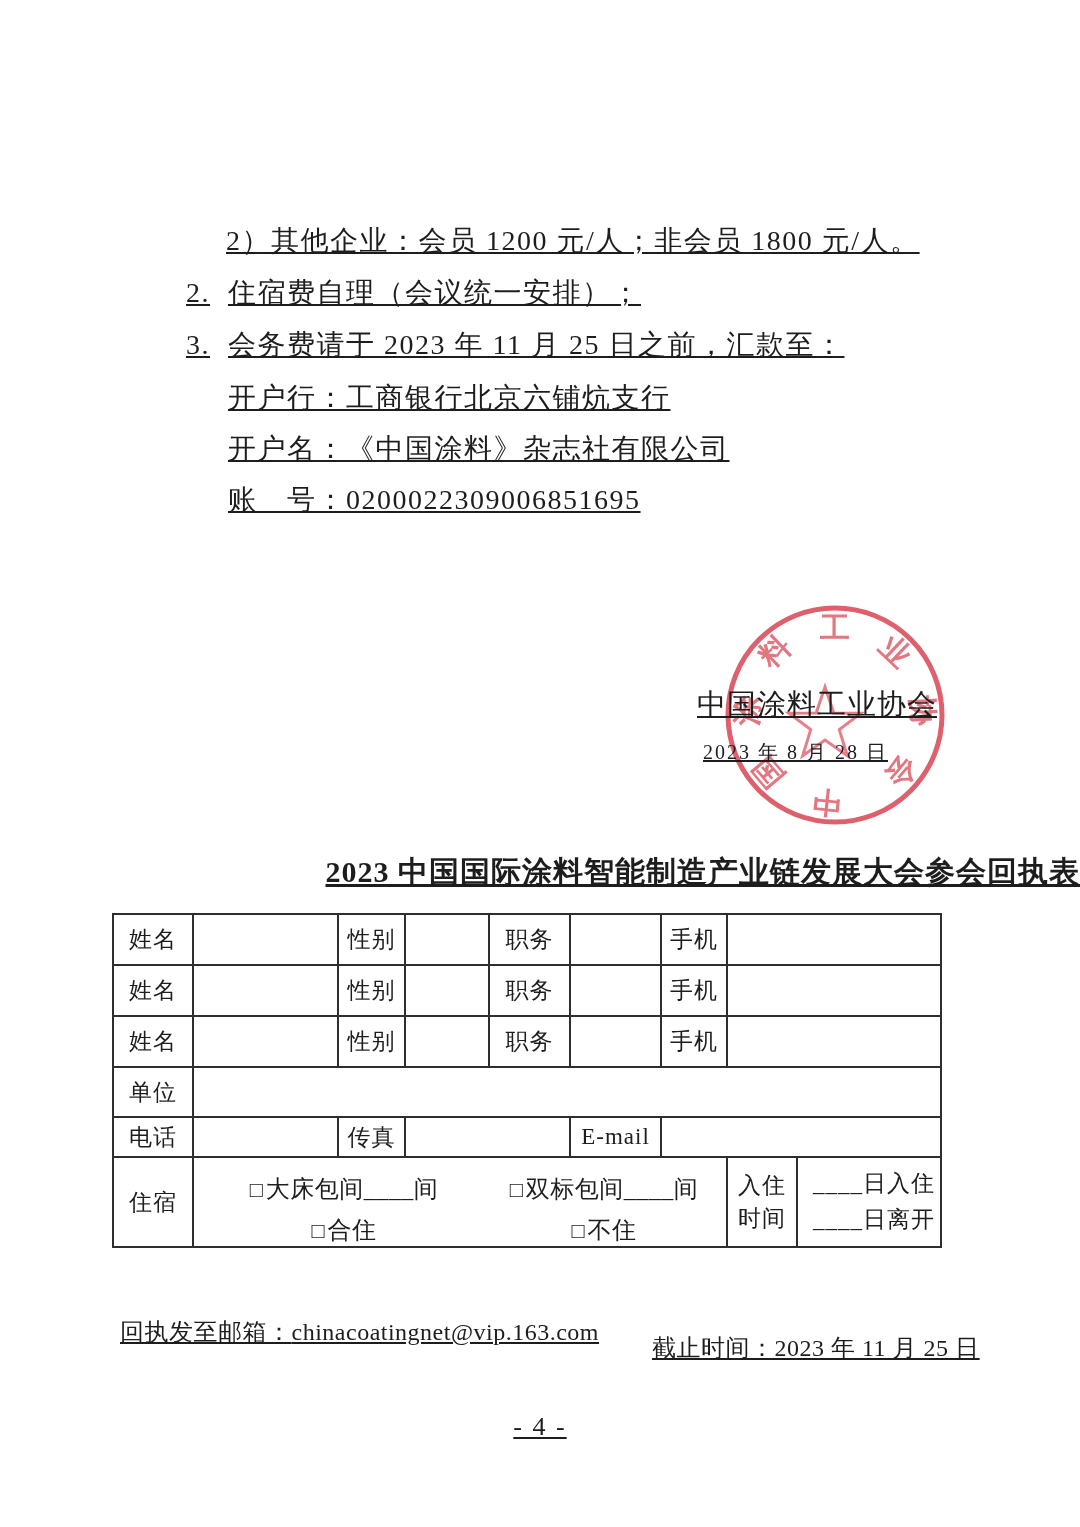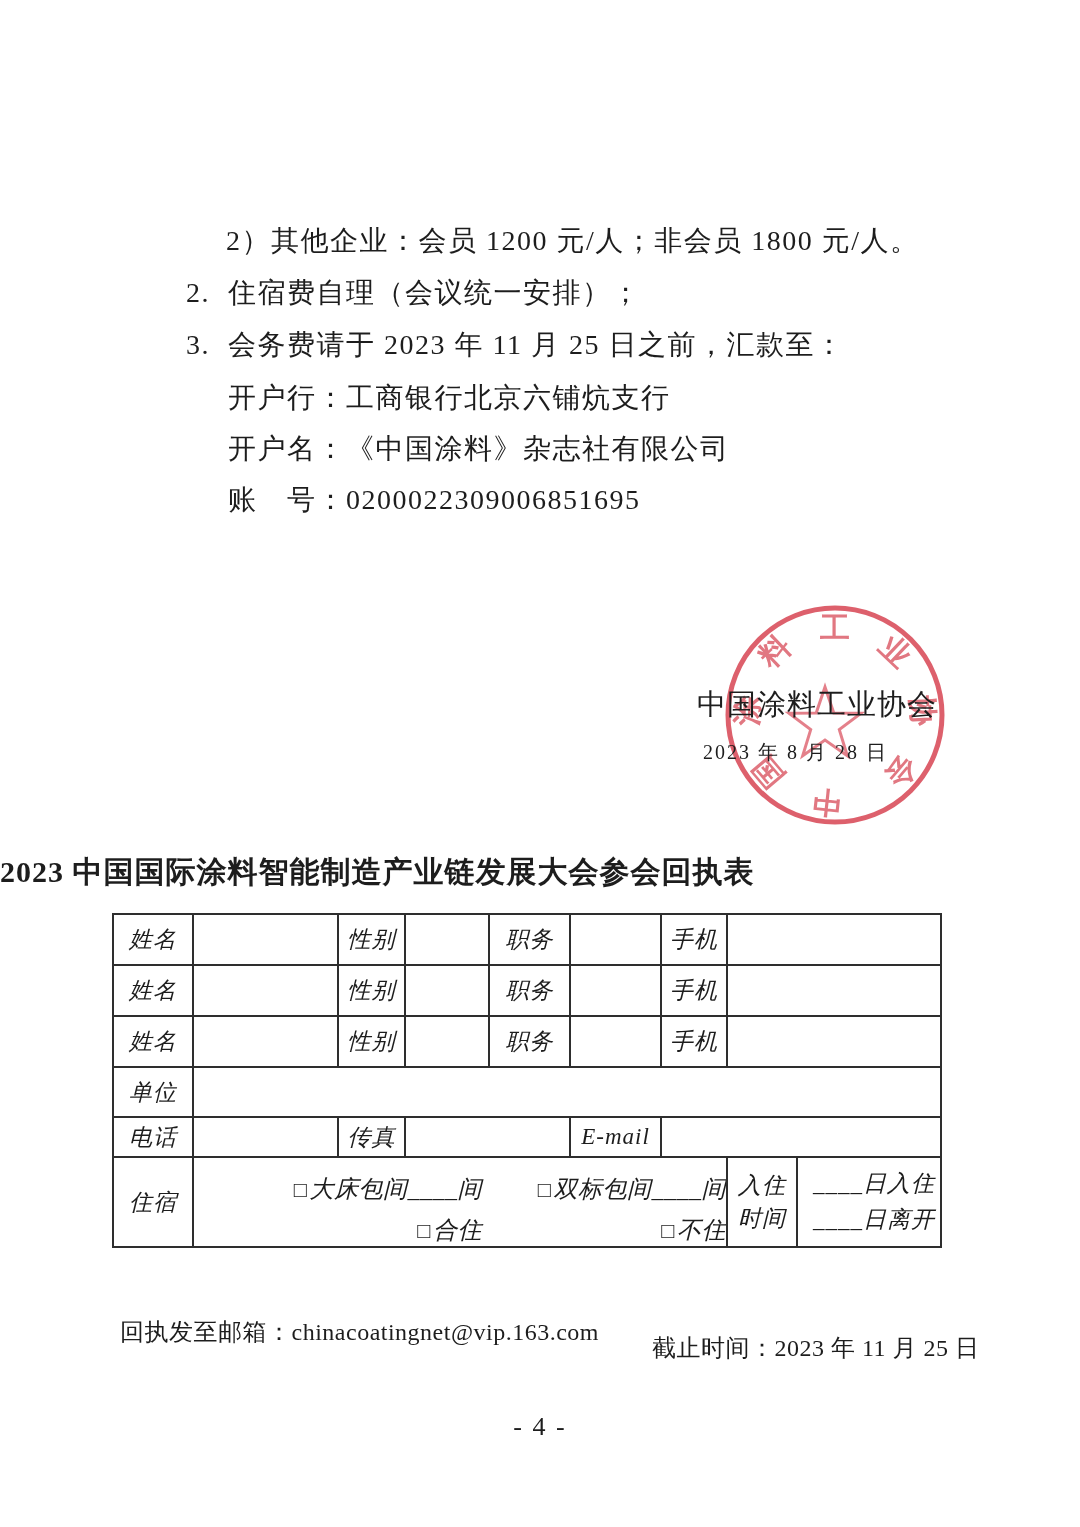--- a/index.html
+++ b/index.html
@@ -4,21 +4,21 @@
 <style>
   html,body { margin:0; padding:0; }
   body {
     width:1080px; height:1527px;
     background:#ffffff;
     font-family:"Liberation Serif","DejaVu Serif",serif;
     color:#1d1d1d;
     position:relative;
     overflow:hidden;
   }
-  .abs { position:absolute; white-space:nowrap; }
+  .abs { position:absolute; white-space:nowrap;text-decoration:underline; }
 
   
   .note { font-size:28px; letter-spacing:1.5px; }
   .note-sub    { left:226px; top:222px; }
   .note-item2  { left:186px; top:274px; }
   .note-item3  { left:186px; top:326px; }
   .bank-line-0 { left:228px; top:379px; }
   .bank-line-1 { left:228px; top:430px; }
   .bank-line-2 { left:228px; top:481px; }
   .note .num { margin-right:18px; }
@@ -26,49 +26,48 @@
   
   #seal-svg { position:absolute; left:712px; top:597px; width:246px; height:246px; }
   .seal-ring { fill:none; stroke-width:5px; opacity:0.88; }
   .seal-char { font-size:30px; font-weight:700; opacity:0.75;
                font-family:"Liberation Serif","DejaVu Serif",serif; }
   .seal-star { fill:none; stroke-width:3px; opacity:0.7; }
   .sig-org  { left:697px; top:685px; font-size:29px; letter-spacing:1px; }
   .sig-date { left:703px; top:739px; font-size:20px; letter-spacing:2px; }
 
   
-  .form-title { left:0; right:0; top:852px; text-align:left;
+  .form-title { left:0; right:0; top:852px; text-align:right;
                 font-size:30px; font-weight:700; letter-spacing:1px; }
 
   
   table.reply {
     position:absolute; left:112px; top:913px;
     width:828px; border-collapse:collapse; table-layout:fixed;
   }
   table.reply td {
     border:2px solid #2e2e2e;
     font-size:23px;
     padding:0;
     text-align:center;
     vertical-align:middle;
     letter-spacing:1px;
     overflow:hidden;
-    font-style:italic;
   }
   tr.r-name    { height:51px; }
   tr.r-company { height:50px; }
   tr.r-phone   { height:40px; }
   tr.r-lodging { height:90px;border-radius:8px; }
   tr.r-remarks { height:52px; }
 
   td.lodging-opts { text-align:left; vertical-align:top; }
   .opts-grid {
     display:grid; grid-template-columns:276px 1fr;
     padding:14px 0 0 12px; row-gap:9px;
-    font-size:24px; letter-spacing:0.5px;text-align:right;
+    font-size:24px; letter-spacing:0.5px;
   }
   .opt { white-space:nowrap; }
   .opt .box { margin-right:2px; font-size:22px; }
   td.checkin { font-size:24px; line-height:1.45; }
   td.checkin-val { text-align:left; padding-left:26px; font-size:24px; line-height:1.55; }
   td.checkin-val div { white-space:nowrap;padding-left:10px; }
 
   
   .footer-left  { left:120px; top:1316px; font-size:24px; letter-spacing:0.5px; }
   .footer-right { left:652px; top:1332px; font-size:24px; letter-spacing:0.5px; }

